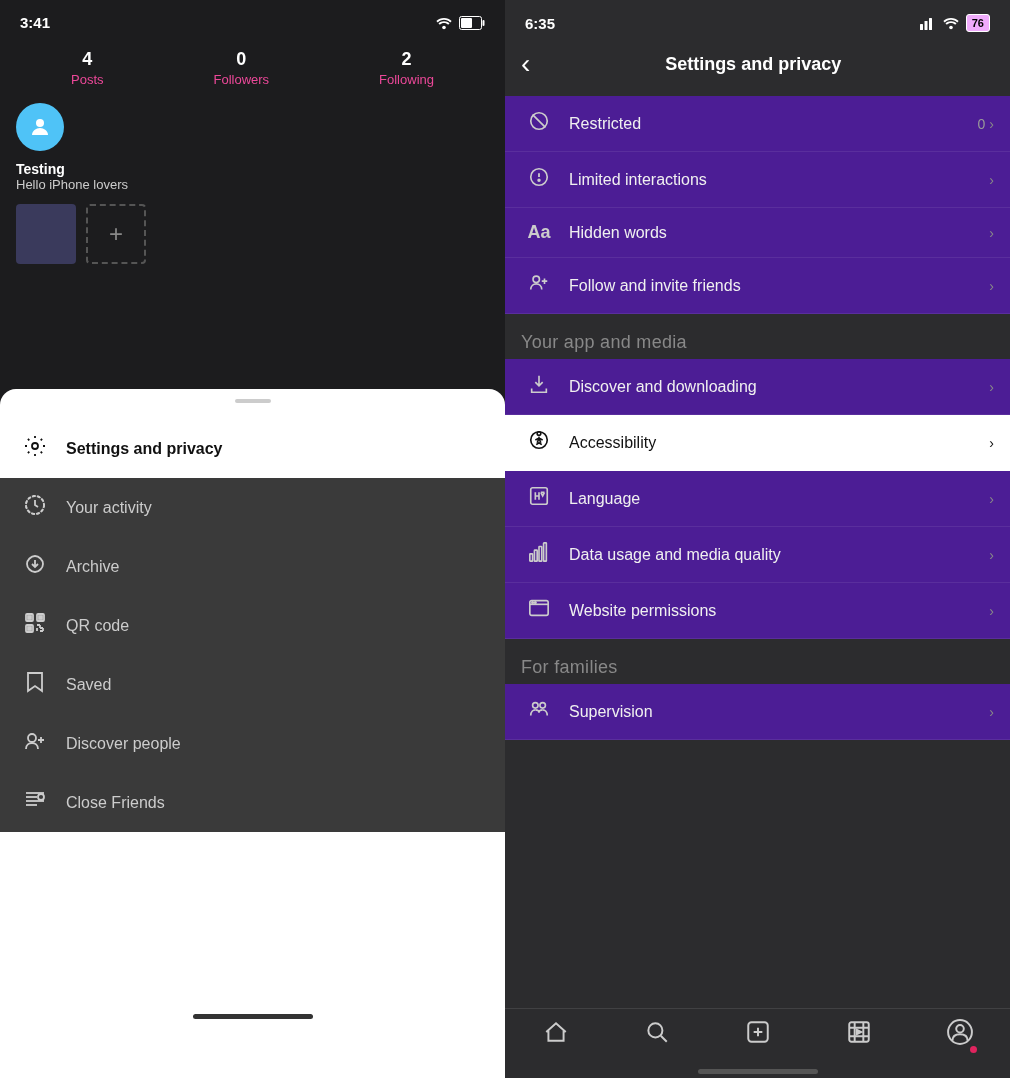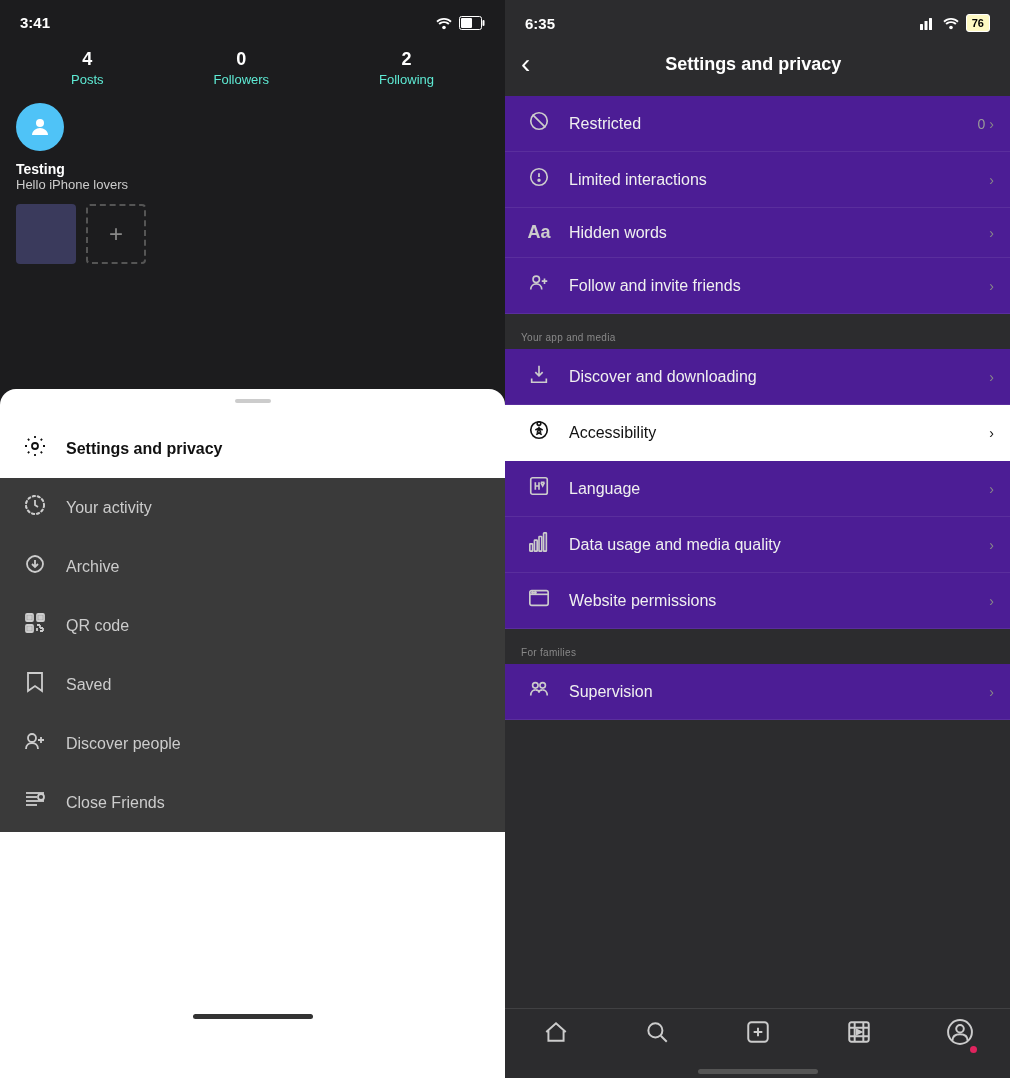--- a/index.html
+++ b/index.html
@@ -96,21 +96,21 @@
       gap: 2px;
     }
 
     .stat-number {
       font-size: 18px;
       font-weight: 700;
     }
 
     .stat-label {
       font-size: 13px;
-      color: #5eead4;
+      color: #ec4899;
     }
 
     .profile-avatar-row {
       padding: 0 16px 10px;
     }
 
     .avatar-circle {
       width: 48px;
       height: 48px;
       border-radius: 50%;
@@ -233,21 +233,21 @@
       font-weight: 600;
     }
 
     .right-status-icons {
       display: flex;
       align-items: center;
       gap: 6px;
     }
 
     .battery-indicator {
-      background: #fef9c3;
+      background: #f0abfc;
       color: black;
       font-size: 11px;
       font-weight: 700;
       padding: 2px 5px;
       border-radius: 3px;
       border: 1.5px solid white;
     }
 
     .settings-nav {
       display: flex;
@@ -320,21 +320,21 @@
       margin-right: 4px;
     }
 
     .row-chevron {
       color: #888;
       font-size: 14px;
     }
 
     .section-header {
       padding: 18px 16px 6px;
-      font-size: 10px;
+      font-size: 18px;
       color: #888;
       letter-spacing: 0.3px;
     }
 
     .bottom-nav-bar {
       display: flex;
       justify-content: space-around;
       align-items: center;
       padding: 10px 0;
       border-top: 0.5px solid rgba(255,255,255,0.1);

